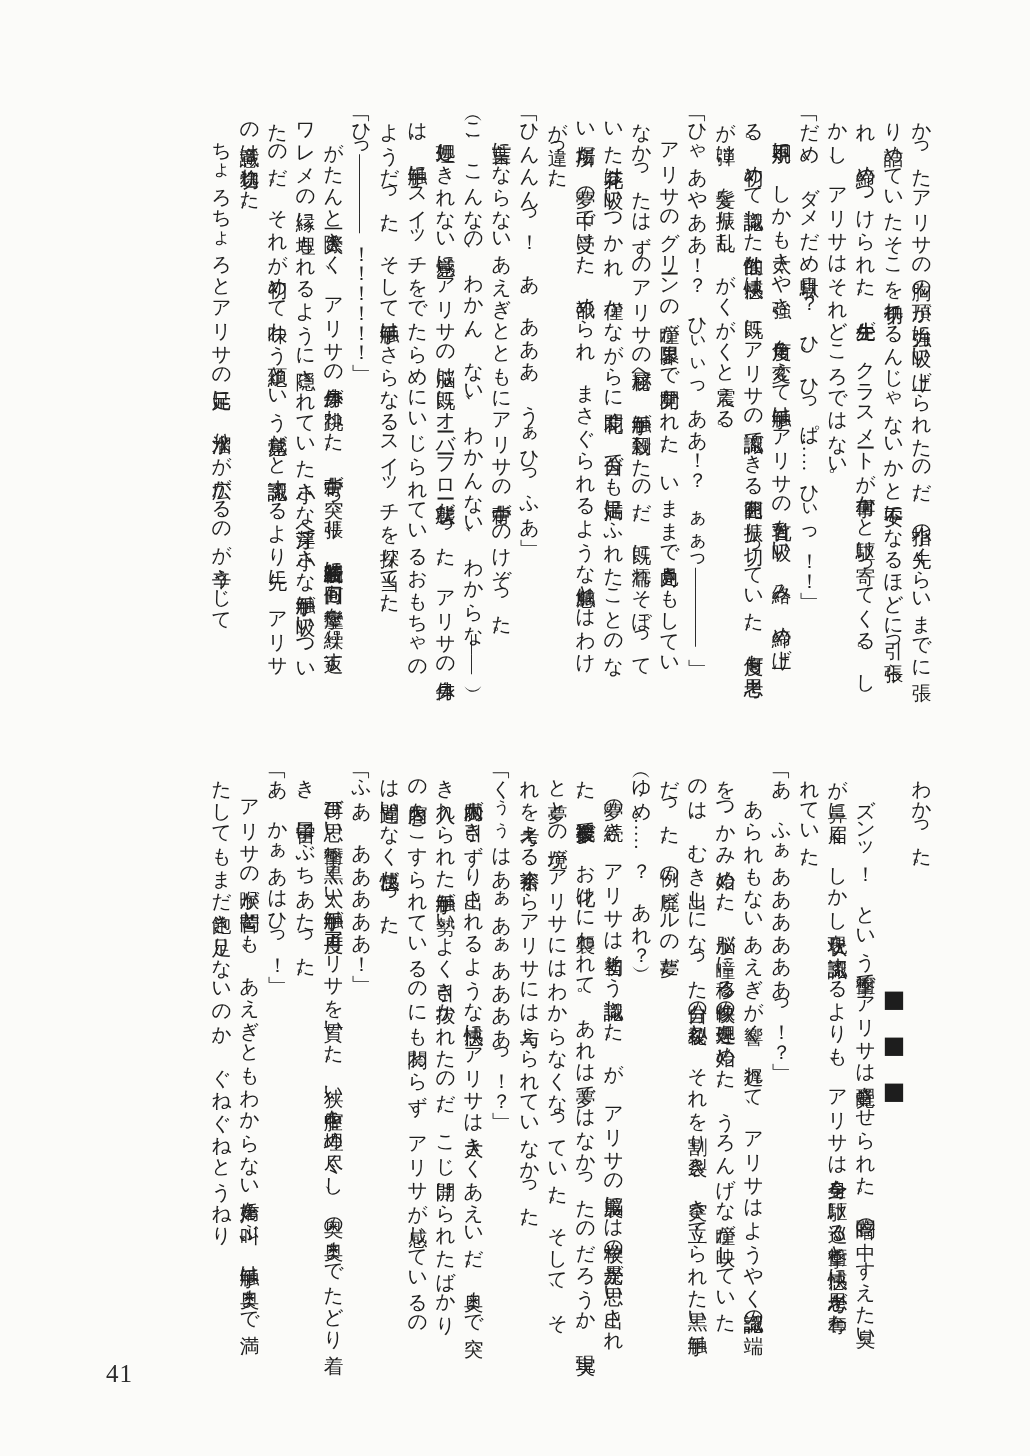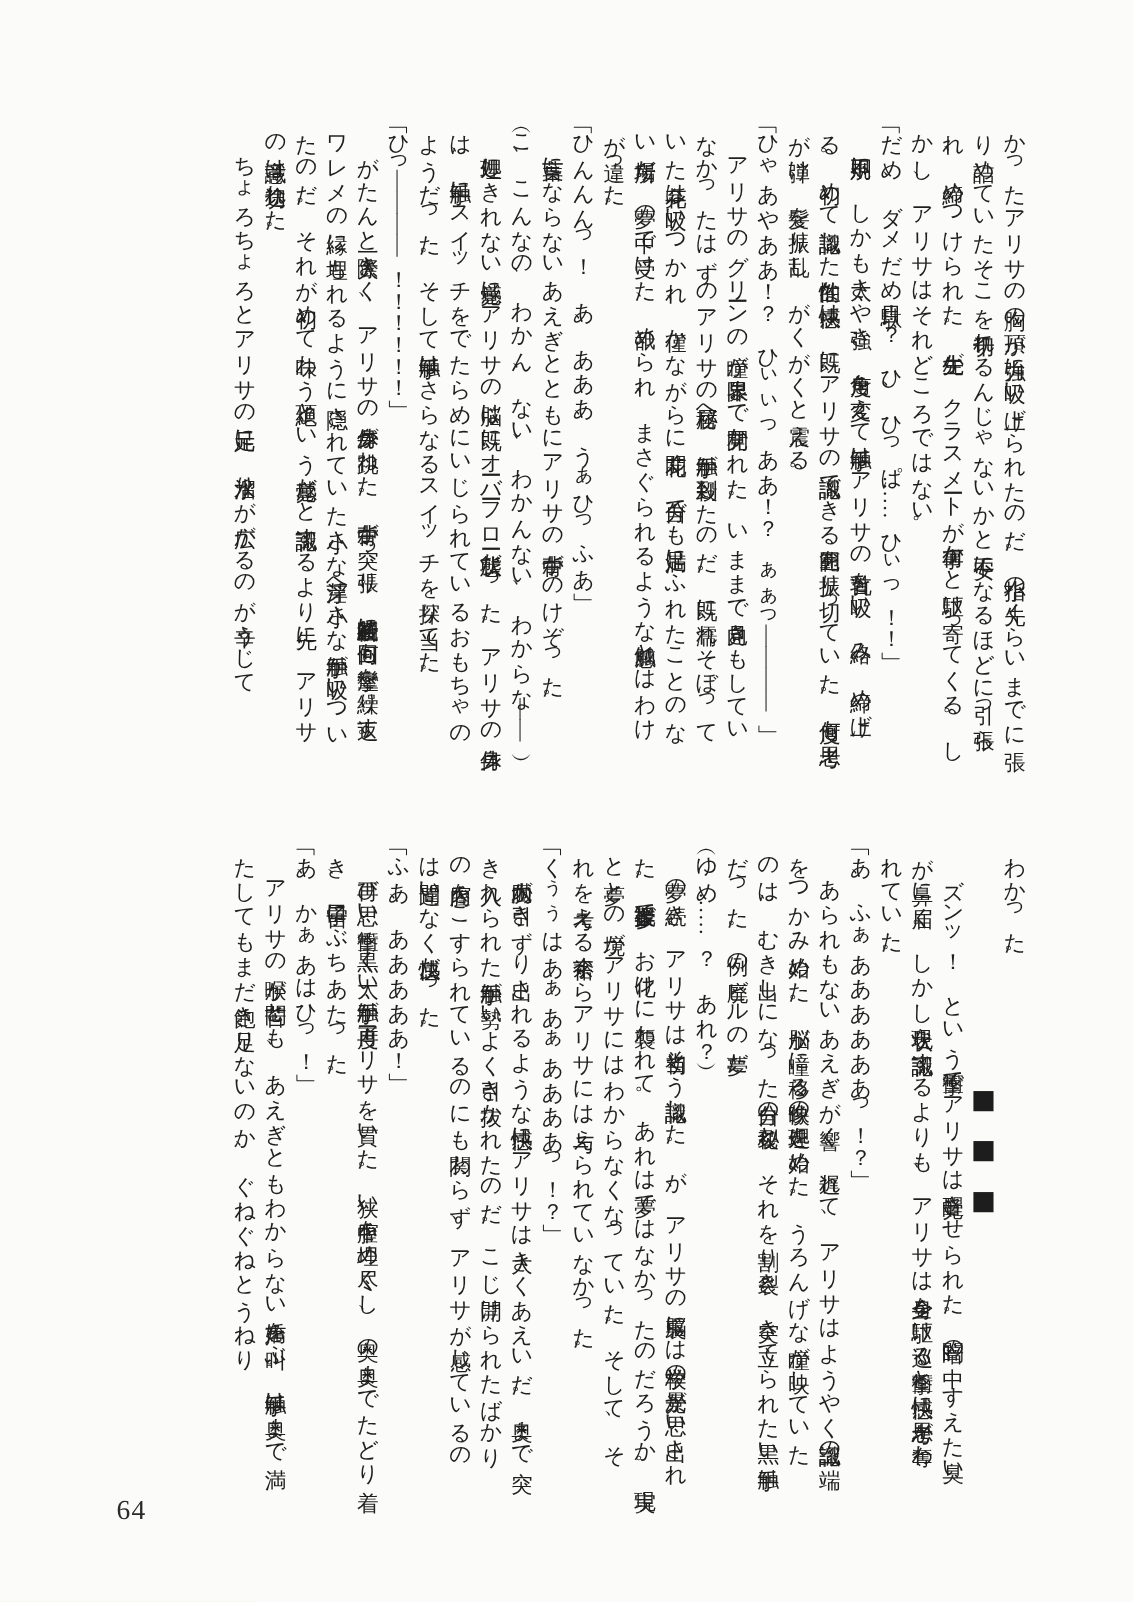--- a/index.html
+++ b/index.html
@@ -84,14 +84,14 @@
       <p>（ゆめ……？　あれ？）</p>
       <p class="indent">夢の続き。アリサは当初そう認識した。が、アリサの脳裏には学校の光景が思い出された。授業参観で、お化けに襲われて。あれは夢ではなかったのだろうか。現実と夢との境がアリサにはわからなくなっていた。そして、それを考える余裕すらアリサには与えられていなかった。</p>
       <p>「くぅぅはあぁあぁああああっ！？」</p>
       <p class="indent">内臓が引きずり出されるような快感にアリサは大きくあえいだ。奥まで突き入れられた触手が勢いよく引き抜かれたのだ。こじ開けられたばかりの膣内をこすられているのにも関わらず、アリサが感じているのは間違いなく快感だった。</p>
       <p>「ふあ、あああああ！」</p>
       <p class="indent">再び思い衝撃。黒く太い触手が再度アリサを貫いた。狭い膣中を埋め尽くし、奥の奥までたどり着き、子宮口にぶちあたった。</p>
       <p>「あ、かぁあはひっ！」</p>
       <p class="indent">アリサの喉が苦悶とも、あえぎともわからない嬌声を叫ぶ。触手は奥まで満たしてもまだ飽き足りないのか、ぐねぐねとうねり</p>
     </section>
 
-  <div class="page-number">64</div>
+  <div class="page-number">41</div>
 </div>
 
 </body></html>

